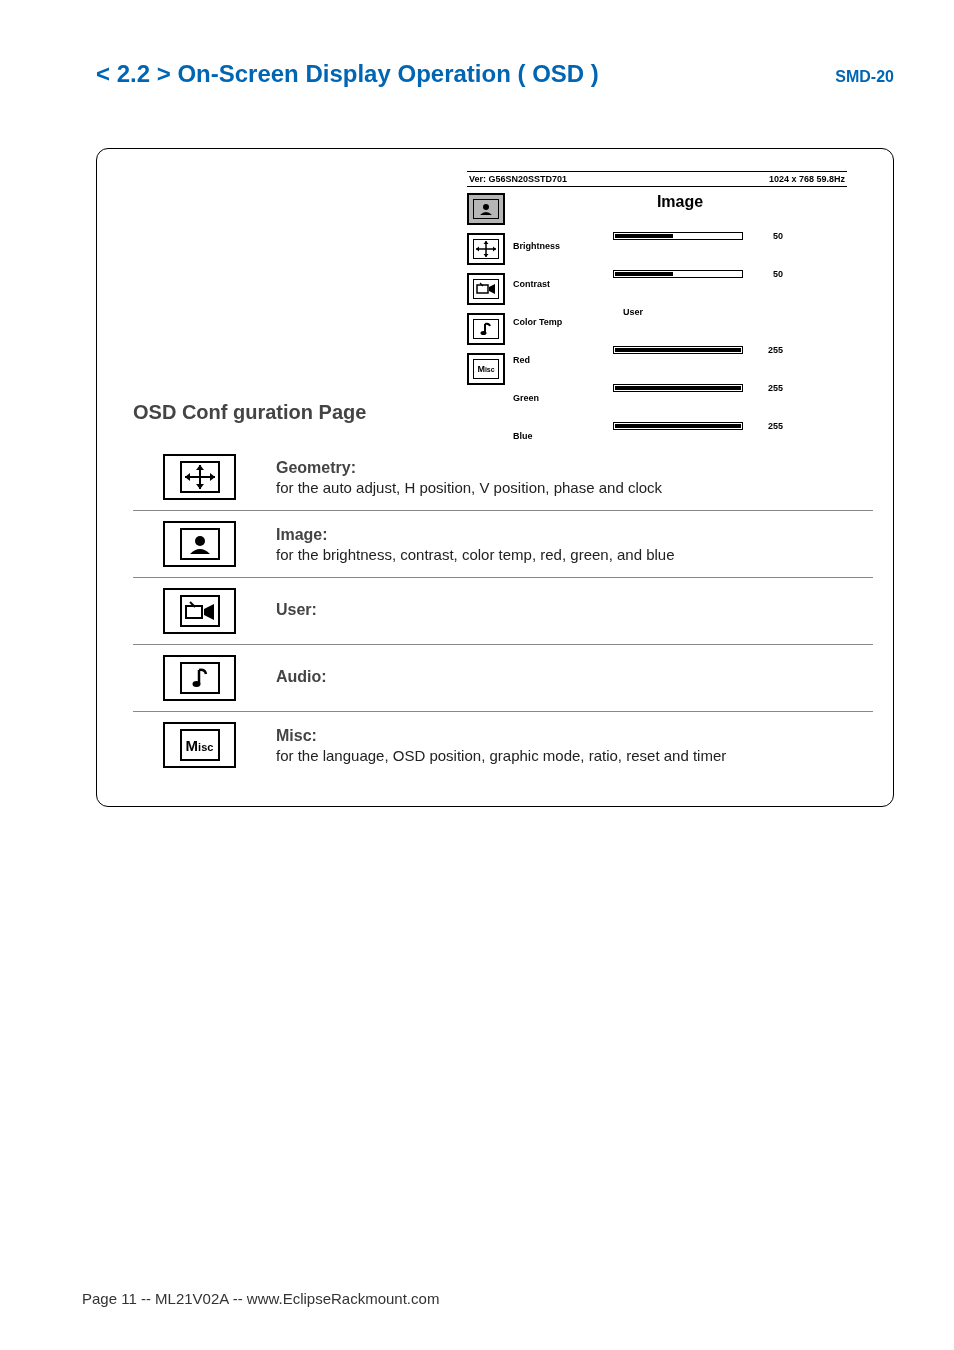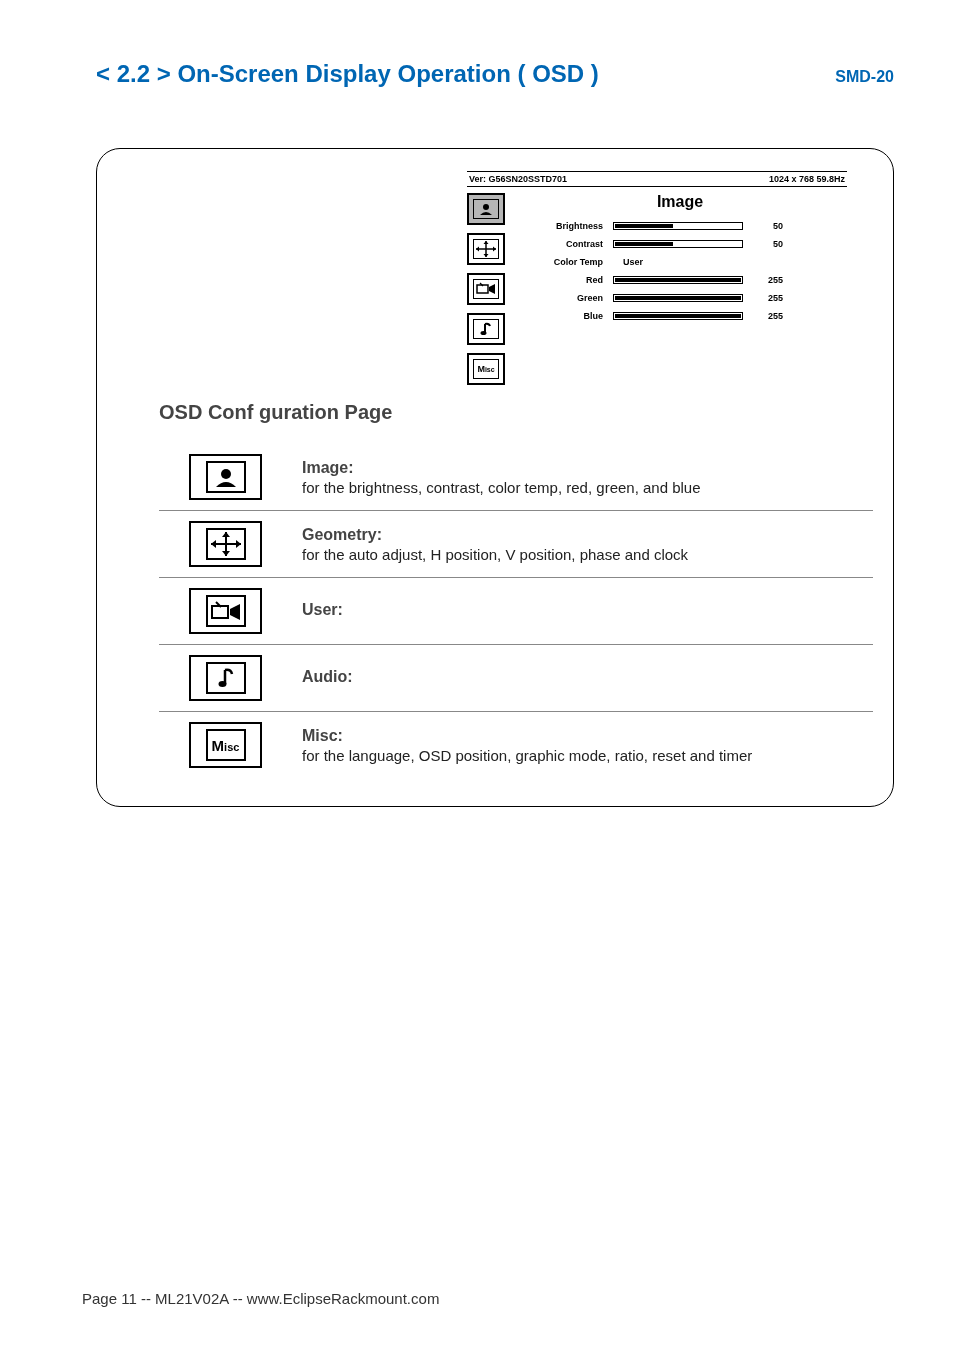--- a/index.html
+++ b/index.html
@@ -25,22 +25,22 @@
     font-size: 24px;
     font-weight: bold;
   }
   .model-label {
     color: #0066b3;
     font-size: 16px;
     font-weight: bold;
   }
   .content-box {
     border: 1.5px solid #000;
-    border-radius: 24px;
-    padding: 24px 20px 28px 62px;
+    border-radius: 12px;
+    padding: 24px 20px 28px 36px;
     position: relative;
   }
   
   .osd-wrap {
     position: absolute;
     top: 22px;
     left: 370px;
     width: 380px;
   }
   .osd-top-line { border-top: 1.5px solid #000; margin-bottom: 2px; }
@@ -69,21 +69,21 @@
   .osd-icon.active { background: #b6b6b6; }
   .osd-settings { flex: 1; padding-top: 2px; }
   .osd-category {
     font-size: 16px; font-weight: bold; text-align: center;
     margin-bottom: 10px;
   }
   .osd-row {
     display: flex; align-items: center; margin-bottom: 8px;
     font-size: 9px; font-weight: bold;
   }
-  .osd-row-label { width: 100px; text-align: right; padding-right: 10px; }
+  .osd-row-label { width: 100px; text-align: left; padding-right: 10px; margin-top: 20px; }
   .osd-slider {
     width: 130px; height: 8px; border: 1.5px solid #000;
     position: relative; background:#fff;
   }
   .osd-slider-fill {
     position: absolute; left:1px; top:1px; bottom:1px;
     background: #000;
   }
   .osd-row-val { width: 40px; text-align: right; padding-left: 6px; }
   .osd-row-text { padding-left: 10px; }
@@ -239,54 +239,54 @@
           </div>
         </div>
       </div>
     </div>
 
     <div class="osd-subtitle">OSD Conf guration Page</div>
 
     <div class="def-row">
       <div class="def-icon">
         <div class="inner">
-          <svg width="28" height="22" viewBox="0 0 28 22">
-              <circle cx="14" cy="8" r="5" fill="#000"></circle>
-              <path d="M4 21 Q14 11 24 21 Z" fill="#000"></path>
-            </svg>
-        </div>
-      </div>
-      <div class="def-text">
-        <div class="def-title">Image:</div>
-        <div>for the brightness, contrast, color temp, red, green, and blue</div>
-      </div>
-    </div>
-
-    <div class="def-row">
-      <div class="def-icon">
-        <div class="inner">
           <svg width="30" height="24" viewBox="0 0 30 24">
               <line x1="15" y1="0" x2="15" y2="24" stroke="#000" stroke-width="2"></line>
               <line x1="0" y1="12" x2="30" y2="12" stroke="#000" stroke-width="2"></line>
               <polygon points="15,0 11,5 19,5" fill="#000"></polygon>
               <polygon points="15,24 11,19 19,19" fill="#000"></polygon>
               <polygon points="0,12 5,8 5,16" fill="#000"></polygon>
               <polygon points="30,12 25,8 25,16" fill="#000"></polygon>
             </svg>
         </div>
       </div>
       <div class="def-text">
         <div class="def-title">Geometry:</div>
         <div>for the auto adjust, H position, V position, phase and clock</div>
       </div>
     </div>
 
     <div class="def-row">
       <div class="def-icon">
         <div class="inner">
+          <svg width="28" height="22" viewBox="0 0 28 22">
+              <circle cx="14" cy="8" r="5" fill="#000"></circle>
+              <path d="M4 21 Q14 11 24 21 Z" fill="#000"></path>
+            </svg>
+        </div>
+      </div>
+      <div class="def-text">
+        <div class="def-title">Image:</div>
+        <div>for the brightness, contrast, color temp, red, green, and blue</div>
+      </div>
+    </div>
+
+    <div class="def-row">
+      <div class="def-icon">
+        <div class="inner">
           <svg width="32" height="22" viewBox="0 0 32 22">
               <rect x="2" y="6" width="16" height="12" fill="none" stroke="#000" stroke-width="2"></rect>
               <polygon points="20,9 30,4 30,20 20,15" fill="#000"></polygon>
               <line x1="6" y1="2" x2="11" y2="7" stroke="#000" stroke-width="2"></line>
             </svg>
         </div>
       </div>
       <div class="def-text">
         <div class="def-title">User:</div>
       </div>

